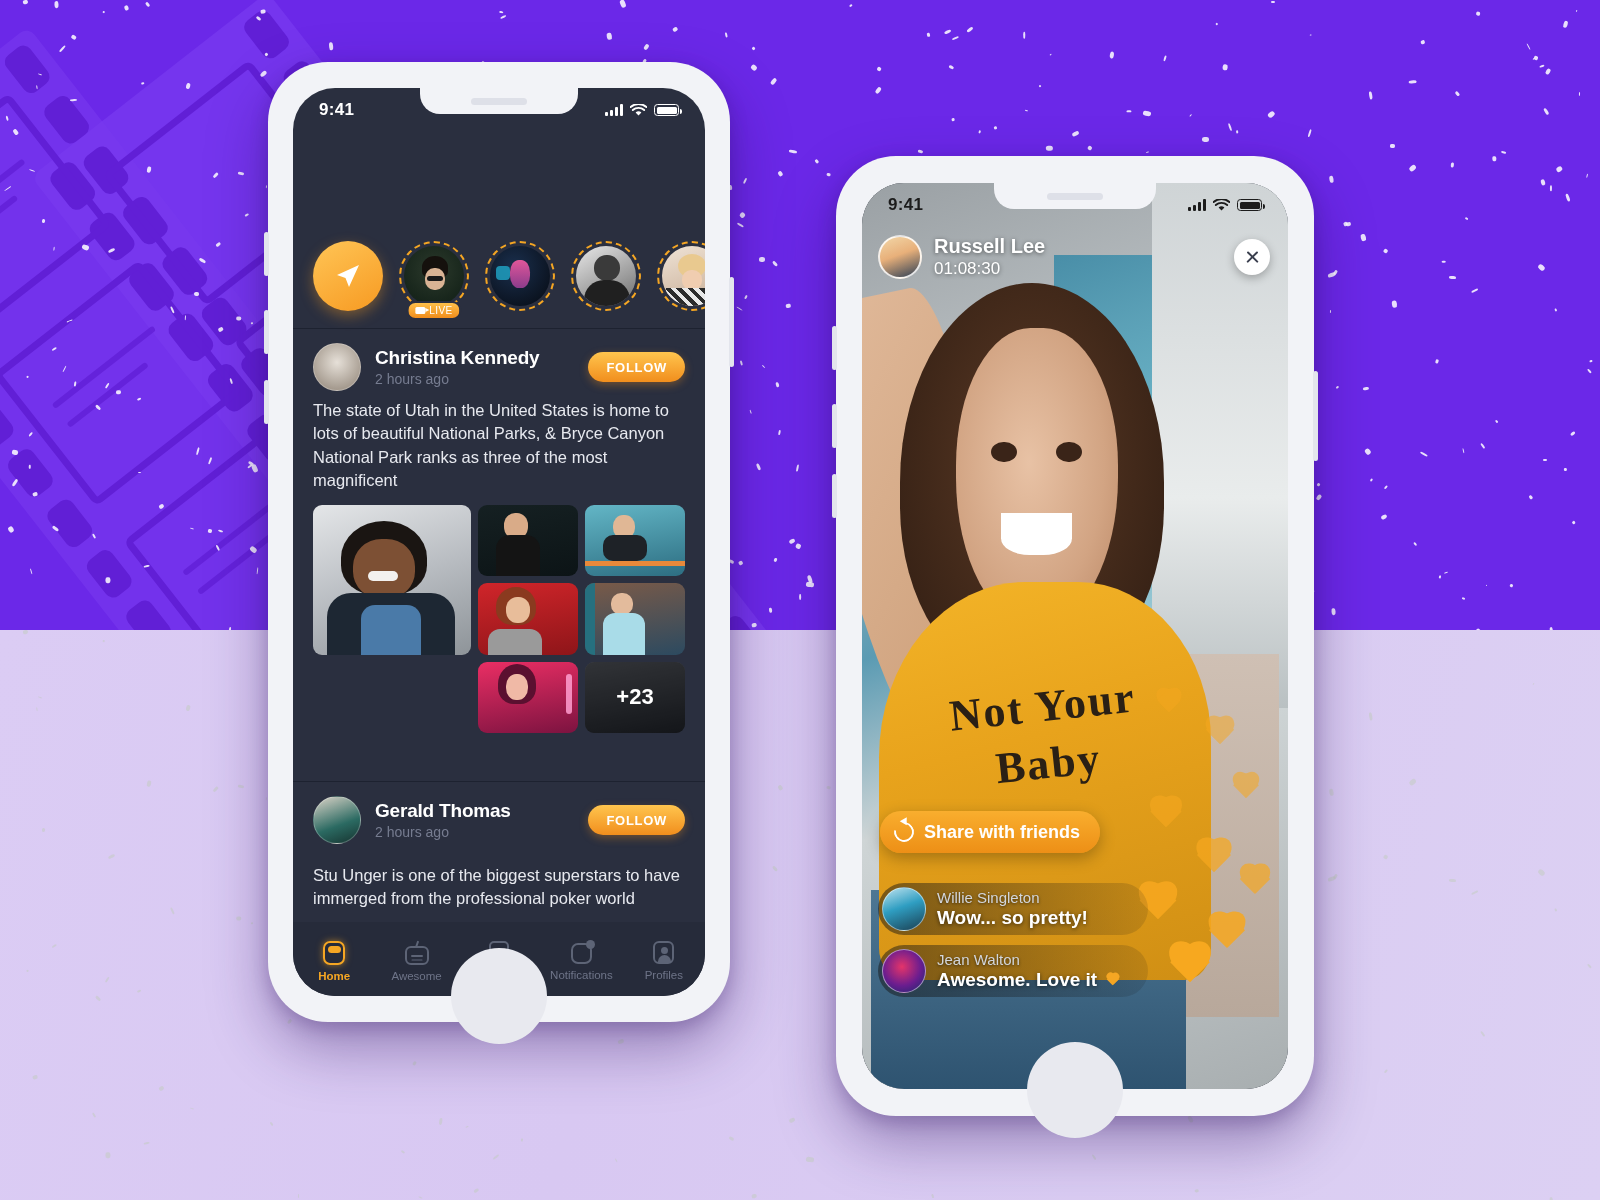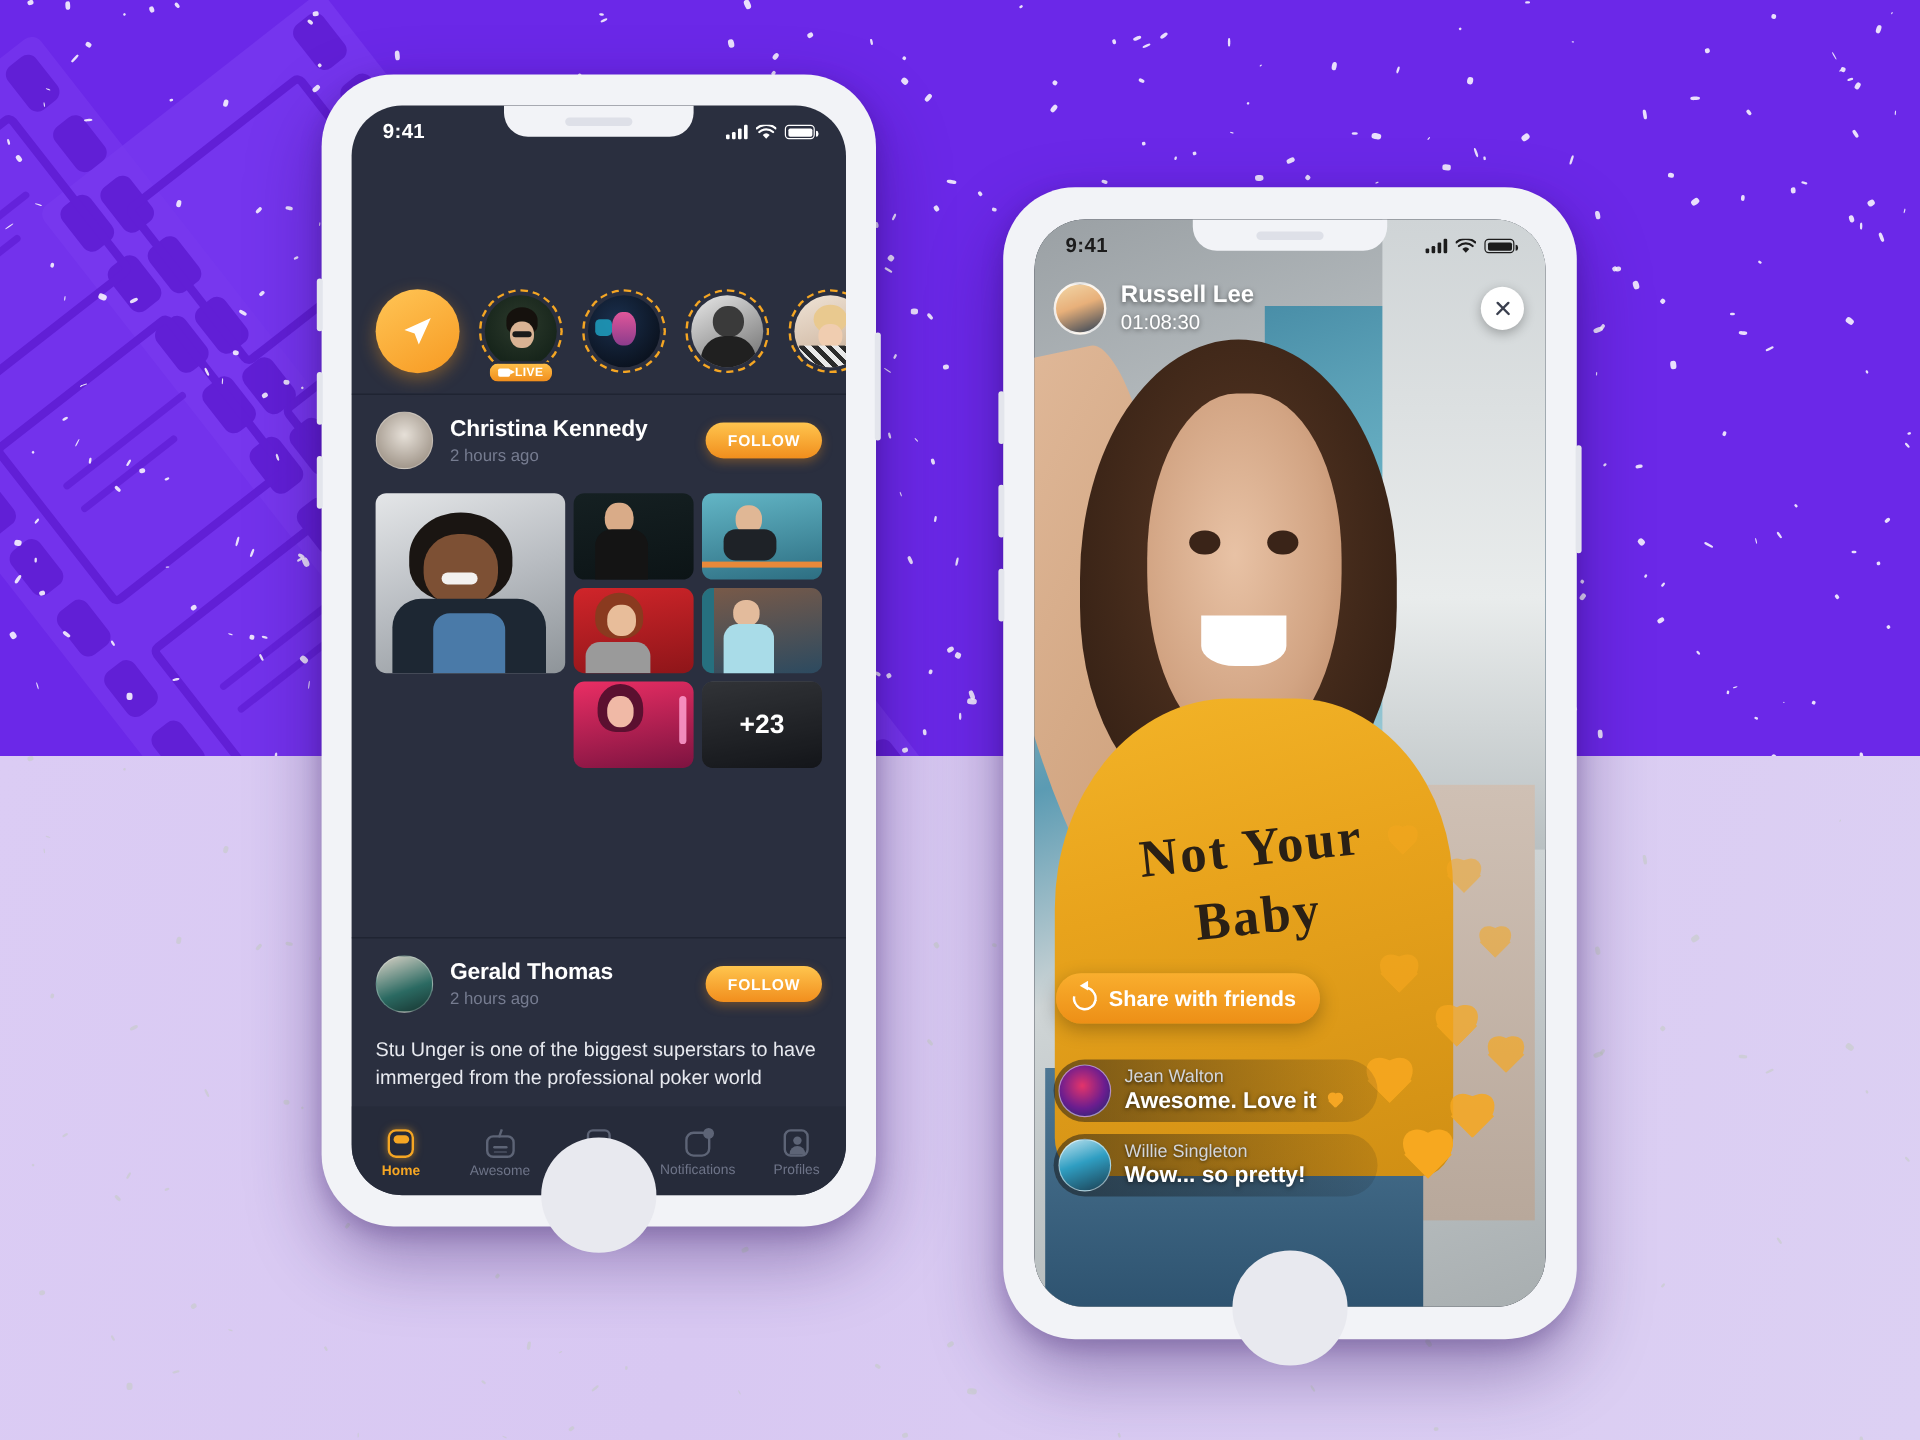--- a/index.html
+++ b/index.html
@@ -130,21 +130,21 @@
     background: linear-gradient(150deg, #FFC556, #F79A22);
     display: flex; align-items: center; justify-content: center;
     box-shadow: 0 5px 14px rgba(247,154,34,.38);
   }
   .live-badge {
     position: absolute; left: 50%; transform: translateX(-50%); bottom: -9px;
     background: linear-gradient(180deg,#FFC04A,#F08D1C);
     border: 2px solid #2A2F3F;
     border-radius: 9px; height: 19px; padding: 0 7px;
     display: flex; align-items: center; gap: 4px;
-    font-size: 10px; font-weight: bold; color: #fff; letter-spacing: .4px;
+    font-size: 10px; font-weight: normal; color: #fff; letter-spacing: .4px;
   }
   .cam-ico { width: 10px; height: 7px; background: #fff; border-radius: 1.5px; position: relative; }
   .cam-ico::after { content:""; position:absolute; right:-4px; top:1px; border-left:4px solid #fff; border-top:2.5px solid transparent; border-bottom:2.5px solid transparent;}
 
   .divider { position: absolute; left: 0; right: 0; height: 1px; background: #1D2230; }
 
   .post { position: absolute; left: 0; right: 0; }
   .post-head { display: flex; align-items: center; gap: 14px; padding: 14px 20px 8px; }
   .avatar { width: 48px; height: 48px; border-radius: 50%; background-size: cover; background-position: center; flex: none; border: 1.5px solid rgba(255,255,255,.25);}
   .post-meta { flex: 1; }
@@ -1000,20 +1000,21 @@
         <div class="post-head">
           <div class="avatar" style="background:radial-gradient(circle at 50% 40%,#e6e0d8,#8e8275);">
             <div style="position:absolute"></div>
           </div>
           <div class="post-meta">
             <div class="post-name">Christina Kennedy</div>
             <div class="post-time">2 hours ago</div>
           </div>
           <div class="follow-btn">FOLLOW</div>
         </div>
+        <div class="body-text">The state of Utah in the United States is home to lots of beautiful National Parks, &amp; Bryce Canyon National Park ranks as three of the most magnificent</div>
 
         <div class="gallery">
           <div class="g-big" style="background:linear-gradient(160deg,#e4e6e8 0%,#b9bdc2 50%,#8e9499 100%);position:relative;overflow:hidden;">
             <div style="position:absolute;left:28px;top:16px;width:86px;height:74px;background:#1a1512;border-radius:50% 50% 40% 40%"></div>
             <div style="position:absolute;left:40px;top:34px;width:62px;height:60px;background:#7d5034;border-radius:46%"></div>
             <div style="position:absolute;left:55px;top:66px;width:30px;height:10px;background:#f3f1ef;border-radius:5px"></div>
             <div style="position:absolute;left:14px;bottom:0;width:128px;height:62px;background:#1d2733;border-radius:24px 24px 0 0"></div>
             <div style="position:absolute;left:48px;bottom:0;width:60px;height:50px;background:#4a7aa8;border-radius:14px 14px 0 0"></div>
           </div>
           <div class="g-rest">
@@ -1159,37 +1160,37 @@
           <i></i>
       </div>
 
       <div class="share-btn" style="bottom:236px;">
         <span class="share-ico"></span>
         <span>Share with friends</span>
       </div>
 
       <div class="cmt-list" style="bottom:92px;">
         <div class="cmt">
+          <div class="avatar" style="background:linear-gradient(160deg,#bfe3ef 0%,#2f9ec2 45%,#1b3f52 100%);"></div>
+          <div>
+            <div class="cmt-name">Willie Singleton</div>
+            <div class="cmt-text">
+              <span>Wow... so pretty!</span>
+            </div>
+          </div>
+        </div>
+        <div class="cmt">
           <div class="avatar" style="background:radial-gradient(circle at 45% 40%,#e4346a 0%,#6b1d8f 55%,#122a6a 100%);"></div>
           <div>
             <div class="cmt-name">Jean Walton</div>
             <div class="cmt-text">
               <span>Awesome. Love it</span>
               <span class="mini-heart"></span>
             </div>
           </div>
         </div>
-        <div class="cmt">
-          <div class="avatar" style="background:linear-gradient(160deg,#bfe3ef 0%,#2f9ec2 45%,#1b3f52 100%);"></div>
-          <div>
-            <div class="cmt-name">Willie Singleton</div>
-            <div class="cmt-text">
-              <span>Wow... so pretty!</span>
-            </div>
-          </div>
-        </div>
       </div>
 
     </div>
     <div class="homebar" style="bottom:-22px;width:96px;height:96px;"></div>
   </div>
 
 </div>
 
 </body></html>

